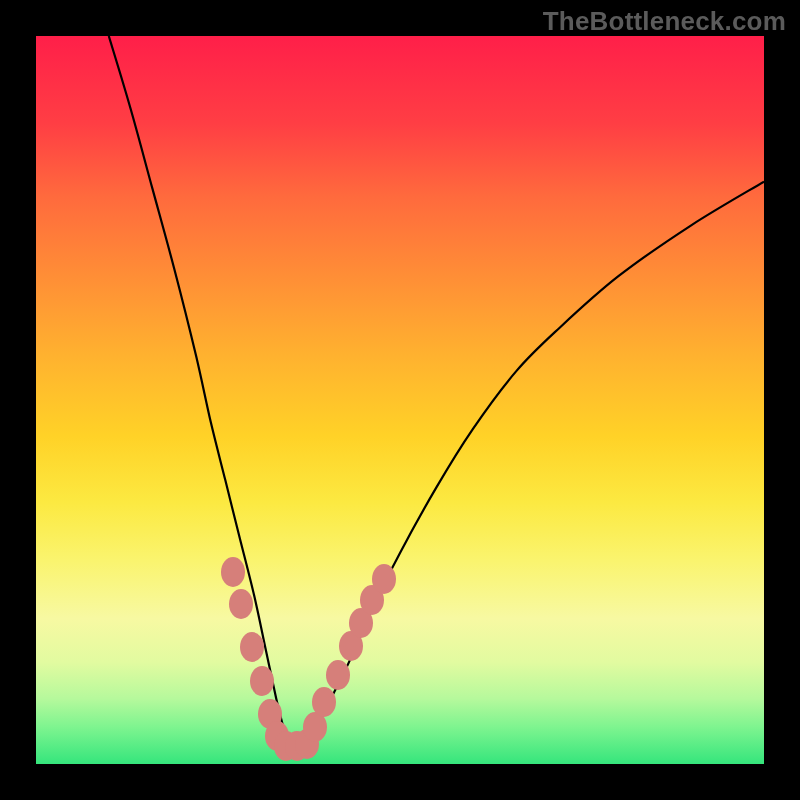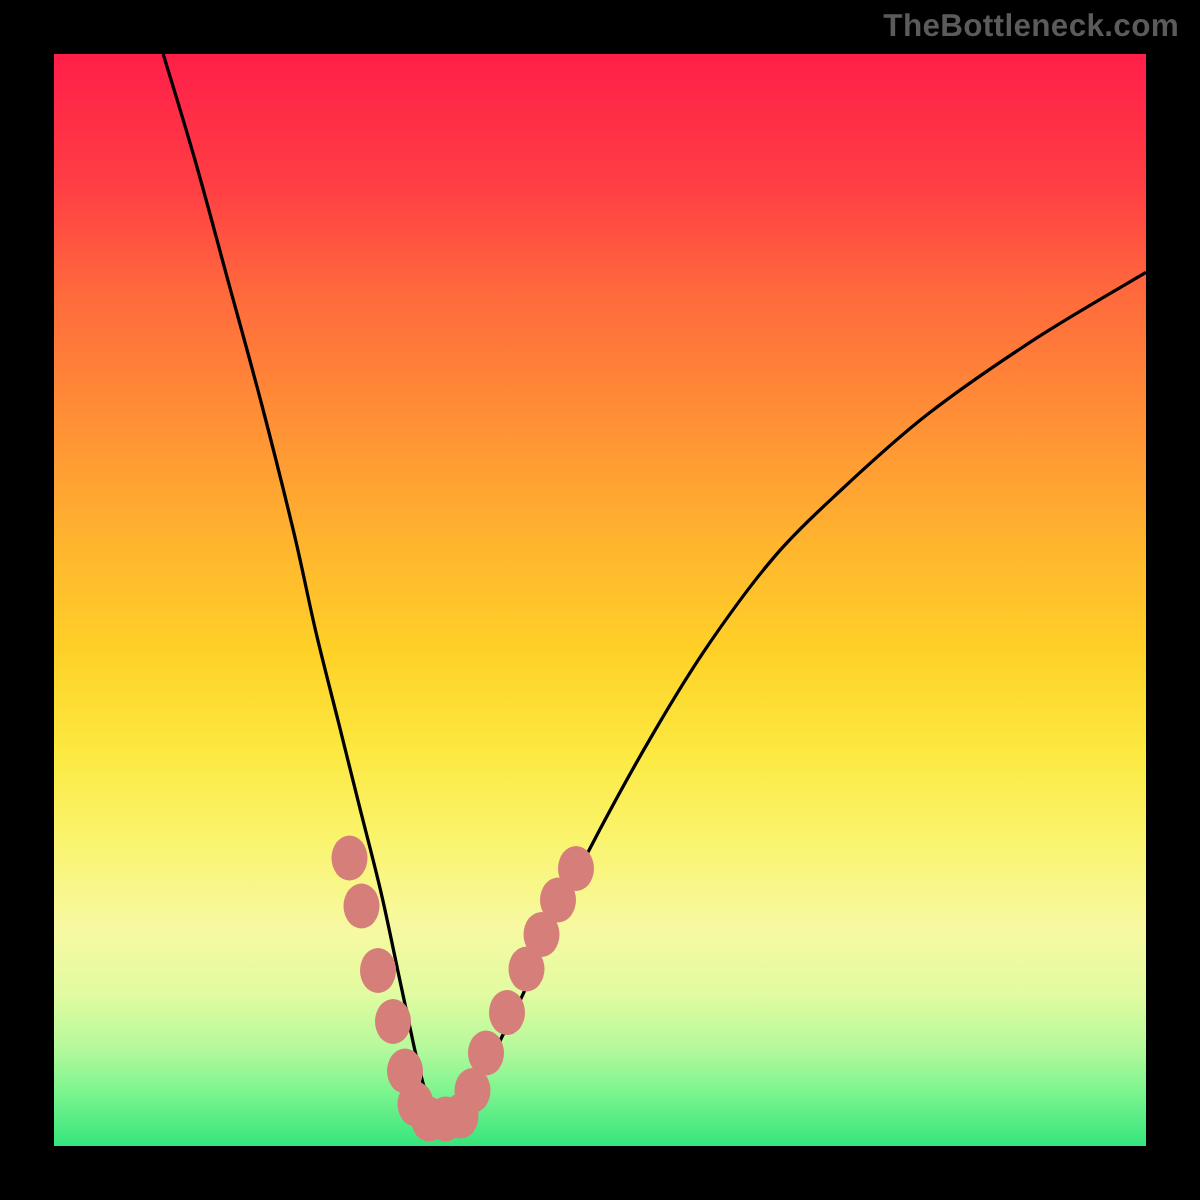--- a/index.html
+++ b/index.html
@@ -39,21 +39,21 @@
       #b6f99c 91%,
       #7df48f 95%,
       #35e57c 100%
     );
   }
   .watermark {
     position: absolute;
     top: 6px;
     right: 14px;
     color: #5b5b5b;
-    font-size: 21px;
+    font-size: 26px;
     font-weight: 600;
     letter-spacing: 0.2px;
     user-select: none;
   }
   svg.curve-layer {
     position: absolute;
     left: 0;
     top: 0;
     width: 728px;
     height: 728px;

